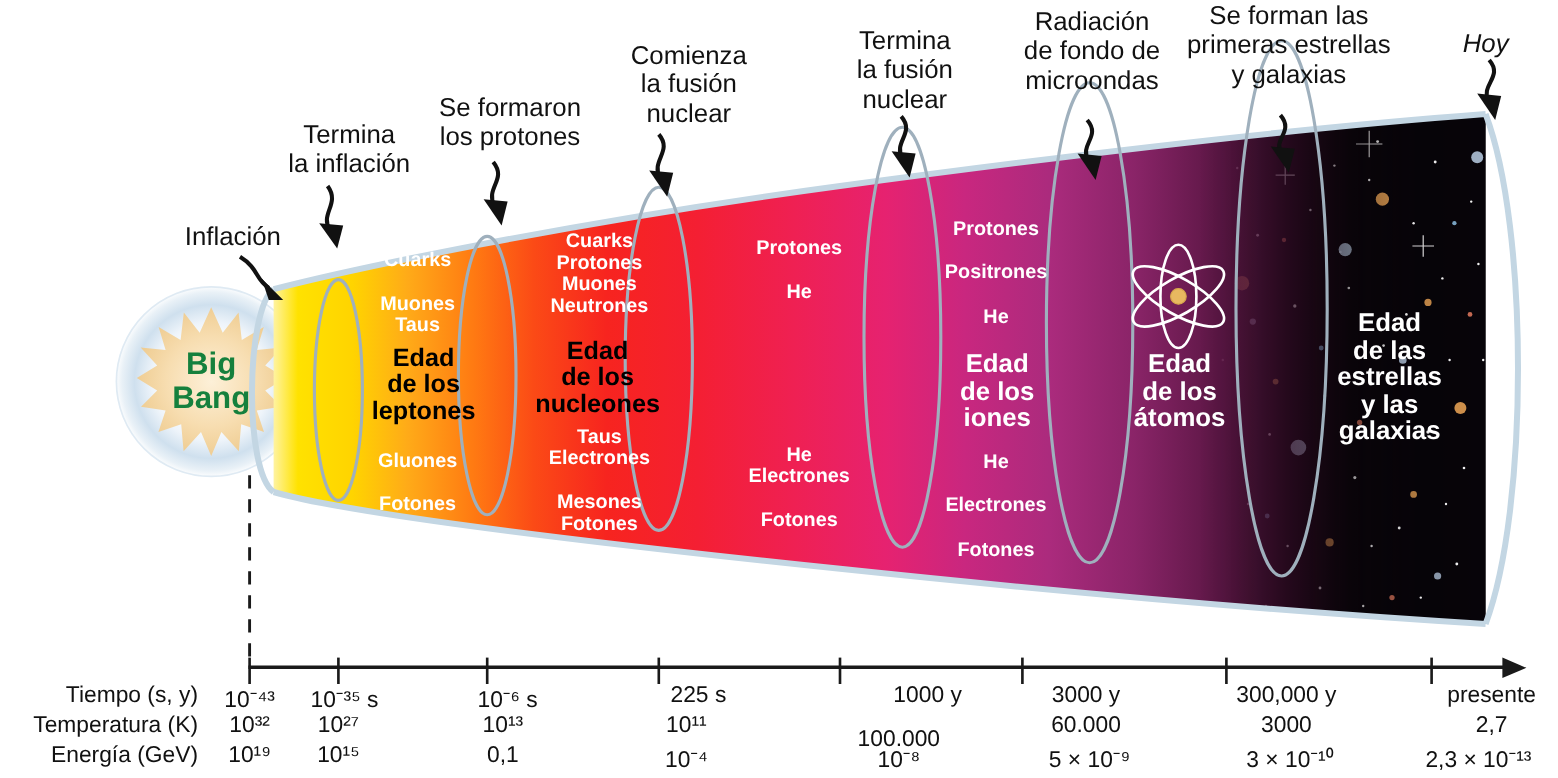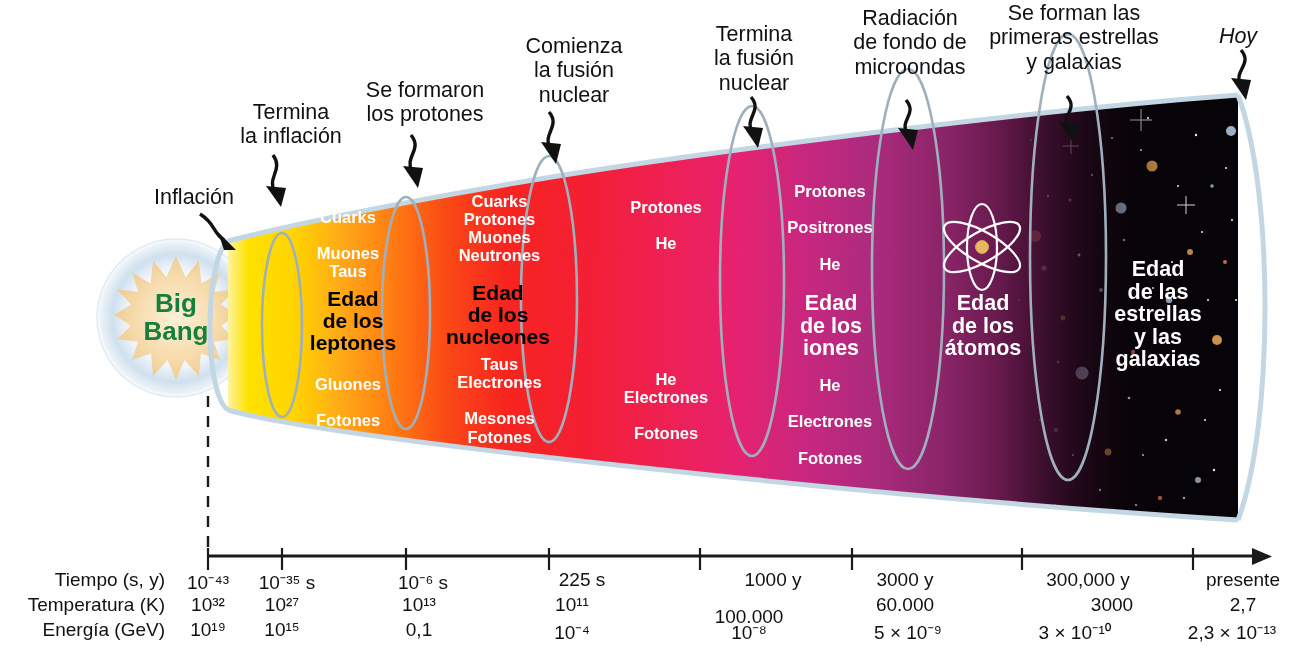--- a/index.html
+++ b/index.html
@@ -352,21 +352,21 @@
 <div class="cell" style="left:572px;top:619px;">10⁻⁴</div>
 
 <div class="cell" style="left:749px;top:569px;margin-left:24px;">1000 y</div>
 <div class="cell" style="left:749px;top:594px;margin-top:12px;">100.000</div>
 <div class="cell" style="left:749px;top:619px;">10⁻⁸</div>
 
 <div class="cell" style="left:905px;top:569px;">3000 y</div>
 <div class="cell" style="left:905px;top:594px;">60.000</div>
 <div class="cell" style="left:908px;top:619px;">5 × 10⁻⁹</div>
 
-<div class="cell" style="left:1072px;top:569px;margin-left:16px;">300,000 y</div>
-<div class="cell" style="left:1072px;top:594px;margin-left:40px;">3000</div>
+<div class="cell" style="left:1072px;top:569px;">300,000 y</div>
+<div class="cell" style="left:1072px;top:594px;">3000</div>
 <div class="cell" style="left:1075px;top:619px;">3 × 10⁻¹⁰</div>
 
 <div class="cell" style="left:1243px;top:569px;">presente</div>
 <div class="cell" style="left:1243px;top:594px;">2,7</div>
 <div class="cell" style="left:1232px;top:619px;">2,3 × 10⁻¹³</div>
 
 </div>
 
 </body></html>

